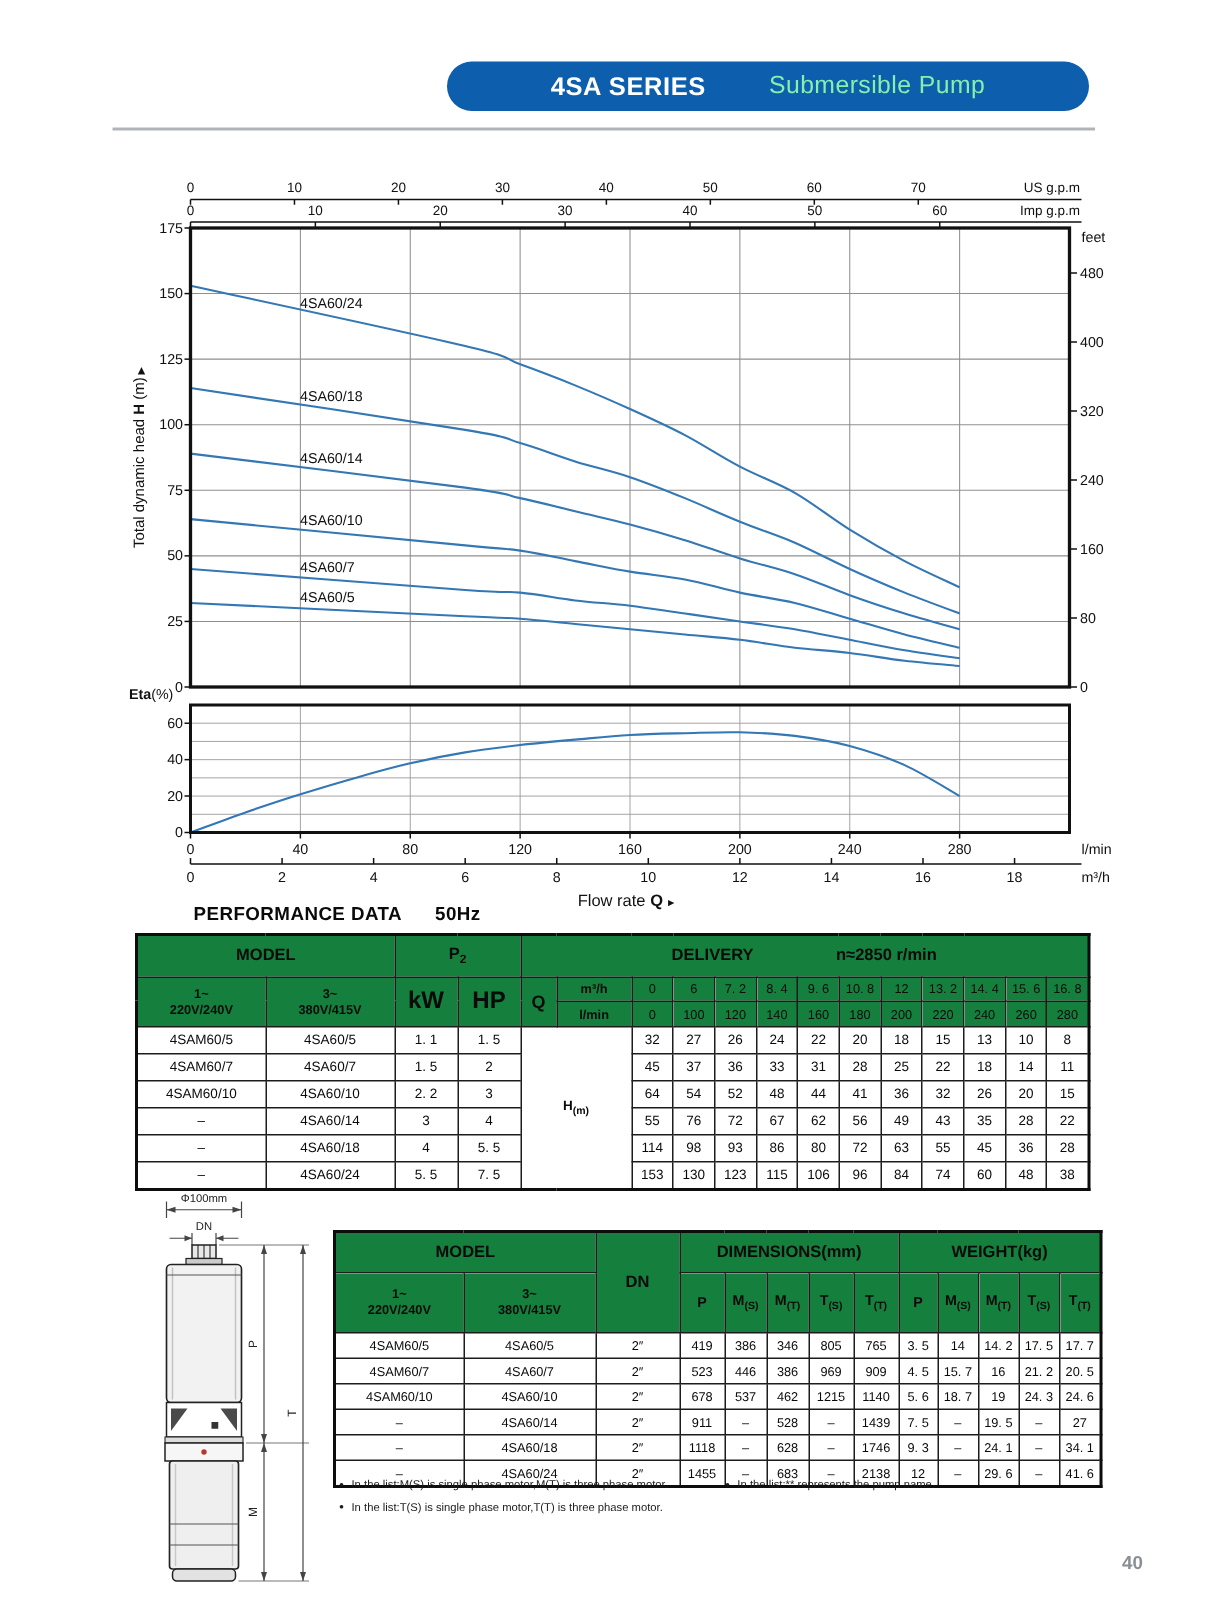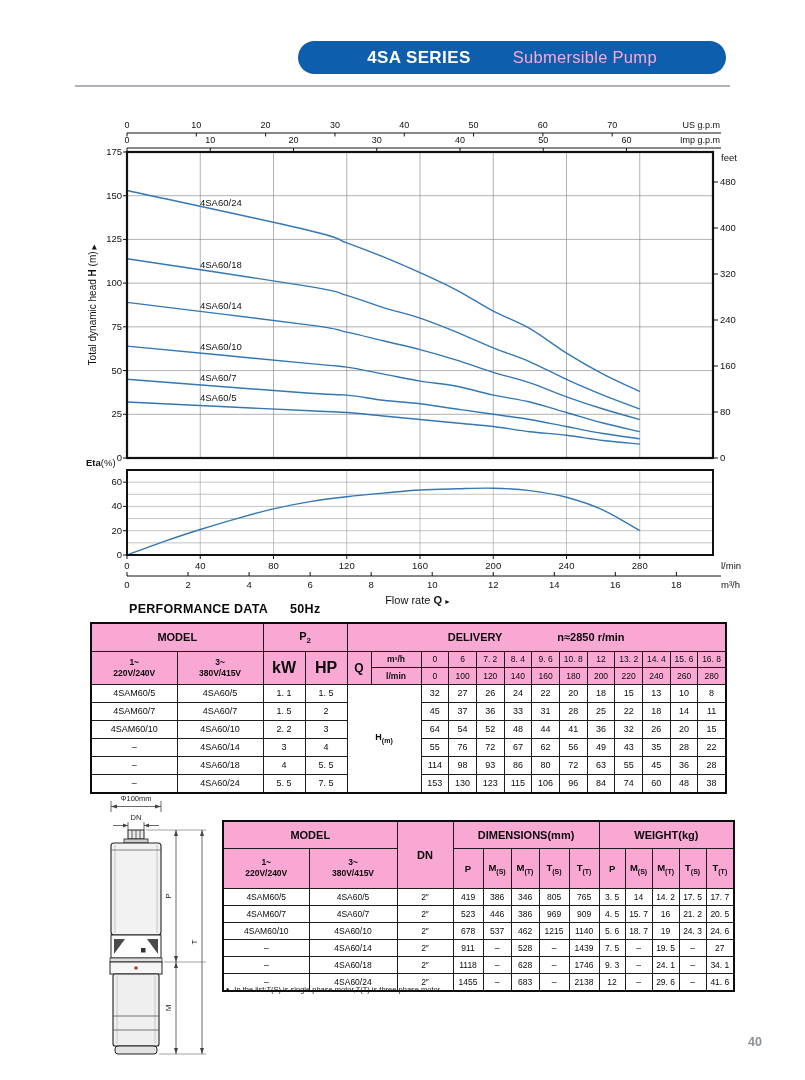--- a/index.html
+++ b/index.html
@@ -1,28 +1,28 @@
 <!DOCTYPE html>
 <html><head>
 <meta charset="utf-8">
 <style>
   html,body{margin:0;padding:0;}
   body{width:805px;height:1080px;background:#ffffff;font-family:"Liberation Sans",sans-serif;position:relative;overflow:hidden;}
   .page{position:absolute;left:0;top:0;width:805px;height:1080px;}
   .badge{position:absolute;left:299px;top:42px;width:426px;height:31px;background:#0d5ead;border-radius:17px;display:flex;align-items:center;justify-content:center;gap:42px;box-shadow:0 0 0 1px #0d5ead;}
   .badge .t1{color:#fff;font-weight:bold;font-size:17px;letter-spacing:.4px;}
-  .badge .t2{color:#f9a8d4;font-size:16.5px;letter-spacing:.3px;}
+  .badge .t2{color:#86efac;font-size:16.5px;letter-spacing:.3px;}
   .divider{position:absolute;left:75px;top:85px;width:655px;height:2px;background:#b0b4b8;}
   .chart{position:absolute;left:72px;top:115px;}
   .perf-title{position:absolute;left:88px;top:602px;display:flex;gap:22px;font-weight:bold;font-size:12.5px;color:#0a0a0a;letter-spacing:.3px;padding-left:41px;}
   table{border-collapse:collapse;table-layout:fixed;background:#fff;}
   th,td{border:1px solid #1c1c1c;text-align:center;vertical-align:middle;padding:0;overflow:hidden;white-space:nowrap;color:#0a0a0a;}
   .ptable{position:absolute;left:90px;top:622px;width:635px;border:2px solid #0d0d0d;}
   .dtable{position:absolute;left:222px;top:820px;width:511px;border:2px solid #0d0d0d;}
-  thead th{background:#f9a8d4;font-weight:bold;}
+  thead th{background:#15803d;font-weight:bold;}
   .bighdr{font-size:11px;}
   .phase{font-size:8.5px;line-height:1.25;}
   .kwhp{font-size:16px;}
   .qcell{font-size:12px;}
   .unit{font-size:8.5px;}
   .qv{font-size:8.5px;font-weight:normal;}
   .ptable tbody td{font-size:9px;height:17px;}
   .dtable tbody td{font-size:8.5px;height:16px;}
   .hcell{font-size:12.5px;font-weight:bold;background:#fff;}
   .ssub{font-size:7px;}
@@ -590,18 +590,25 @@
           <td>29. 6</td>
           <td>–</td>
           <td>41. 6</td>
         </tr>
       </tbody>
     </table>
 
   <div class="foot">
     <div class="fline">
       <span class="b">●</span>
+      <span>In the list:M(S) is single phase motor,M(T) is three phase motor.</span>
+      <span class="gap"></span>
+      <span class="b">●</span>
+      <span>In the list:** represents the pump name.</span>
+    </div>
+    <div class="fline">
+      <span class="b">●</span>
       <span>In the list:T(S) is single phase motor,T(T) is three phase motor.</span>
     </div>
   </div>
 
   <div class="pagenum">40</div>
 </div>
 
 </body></html>

